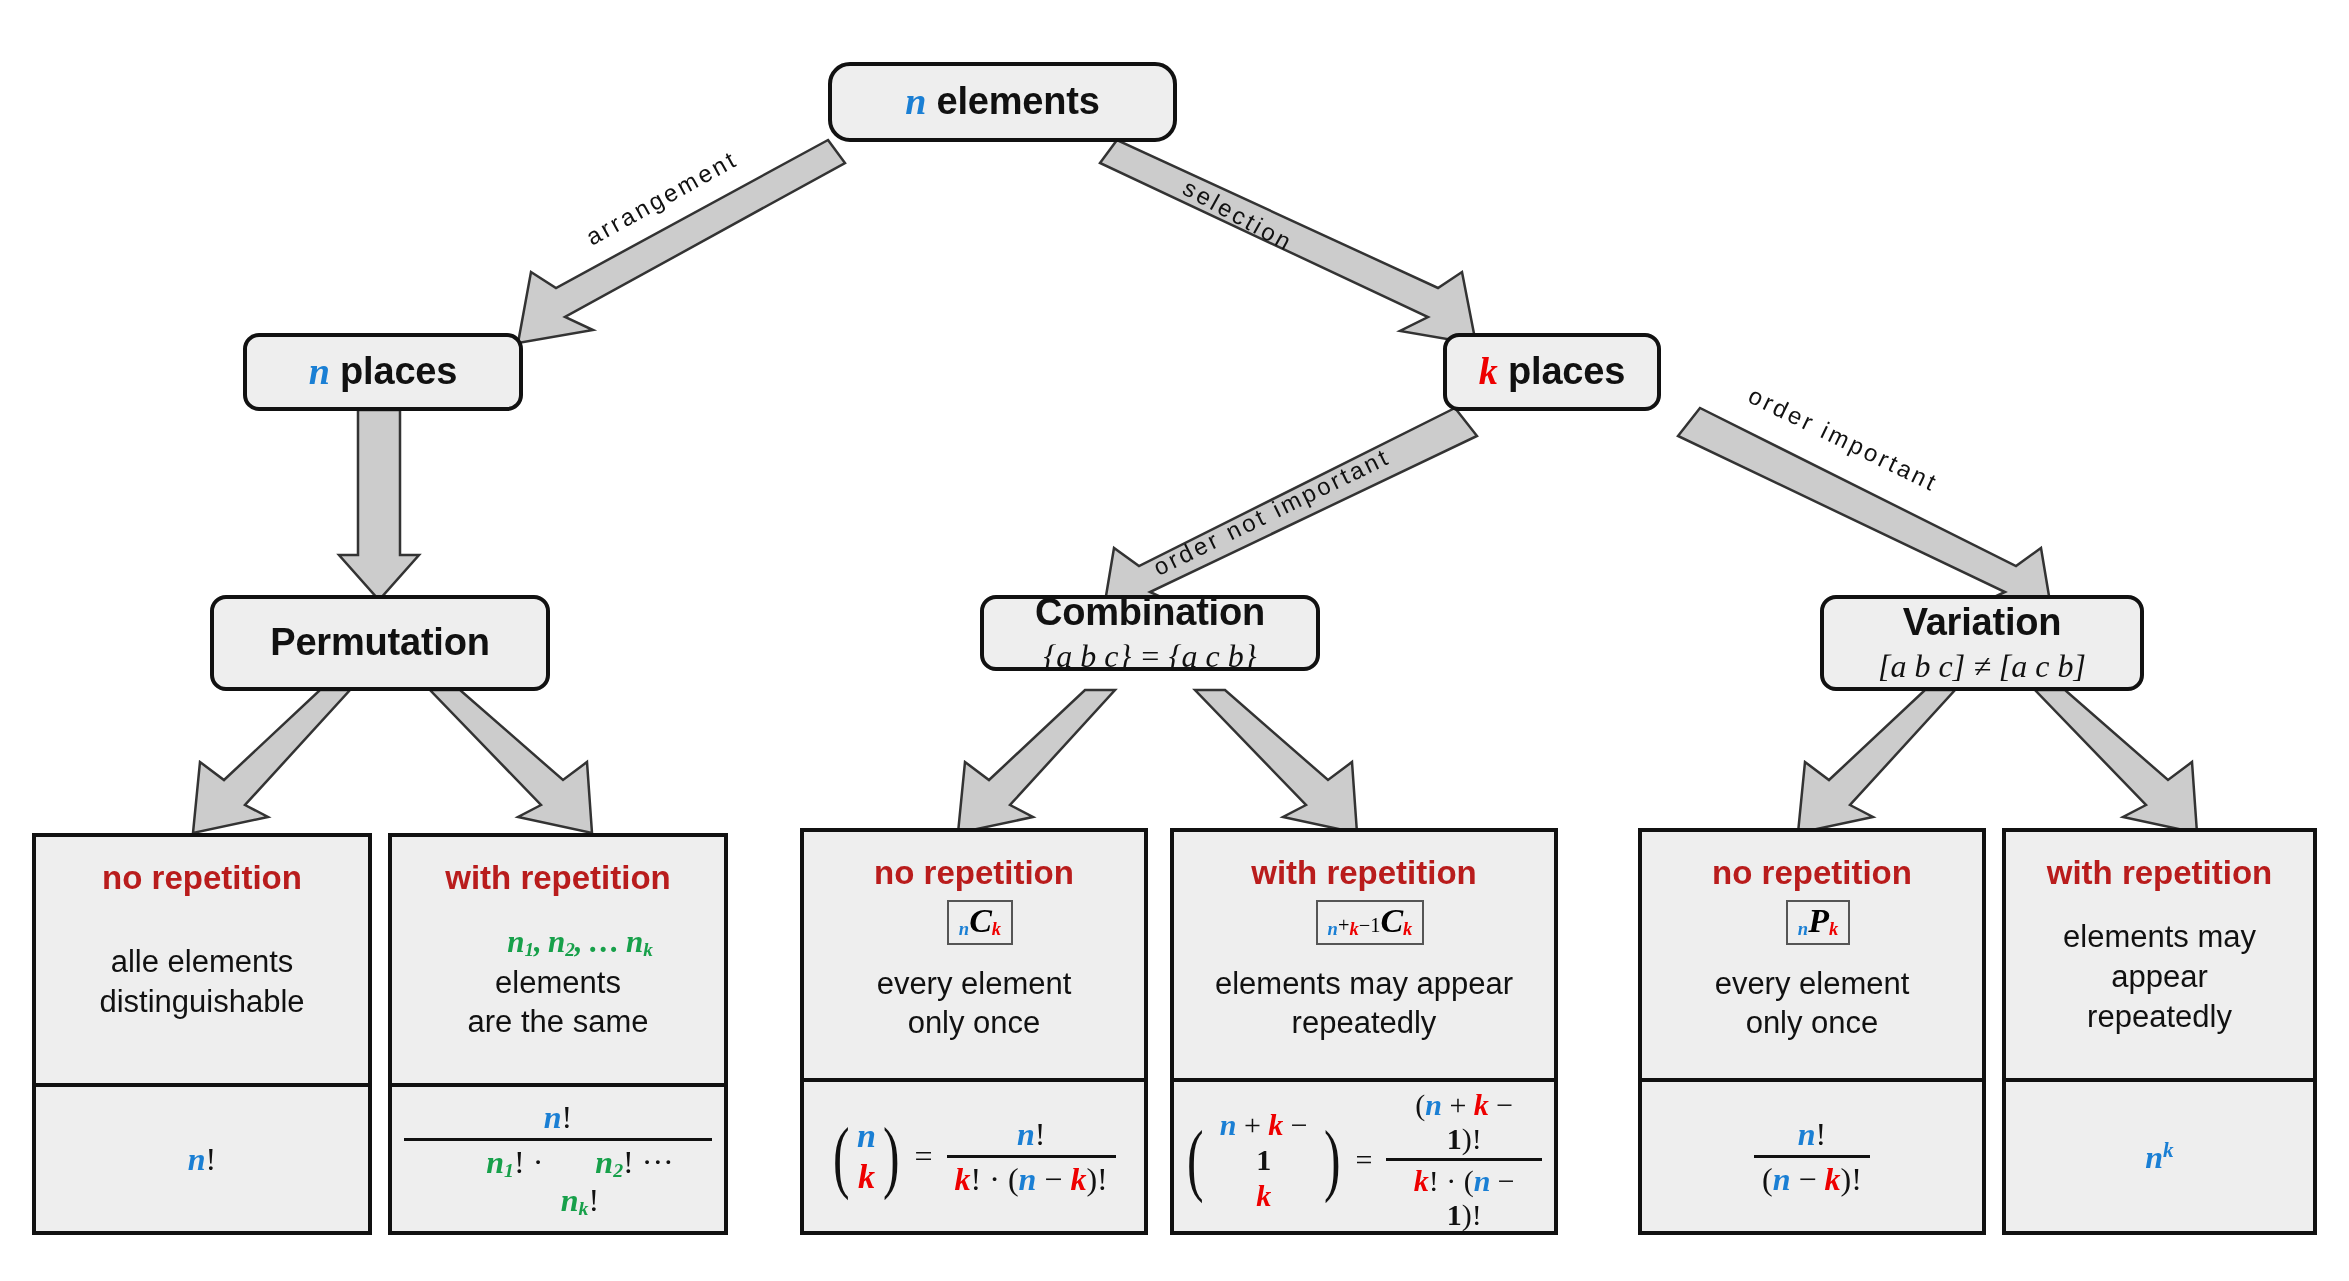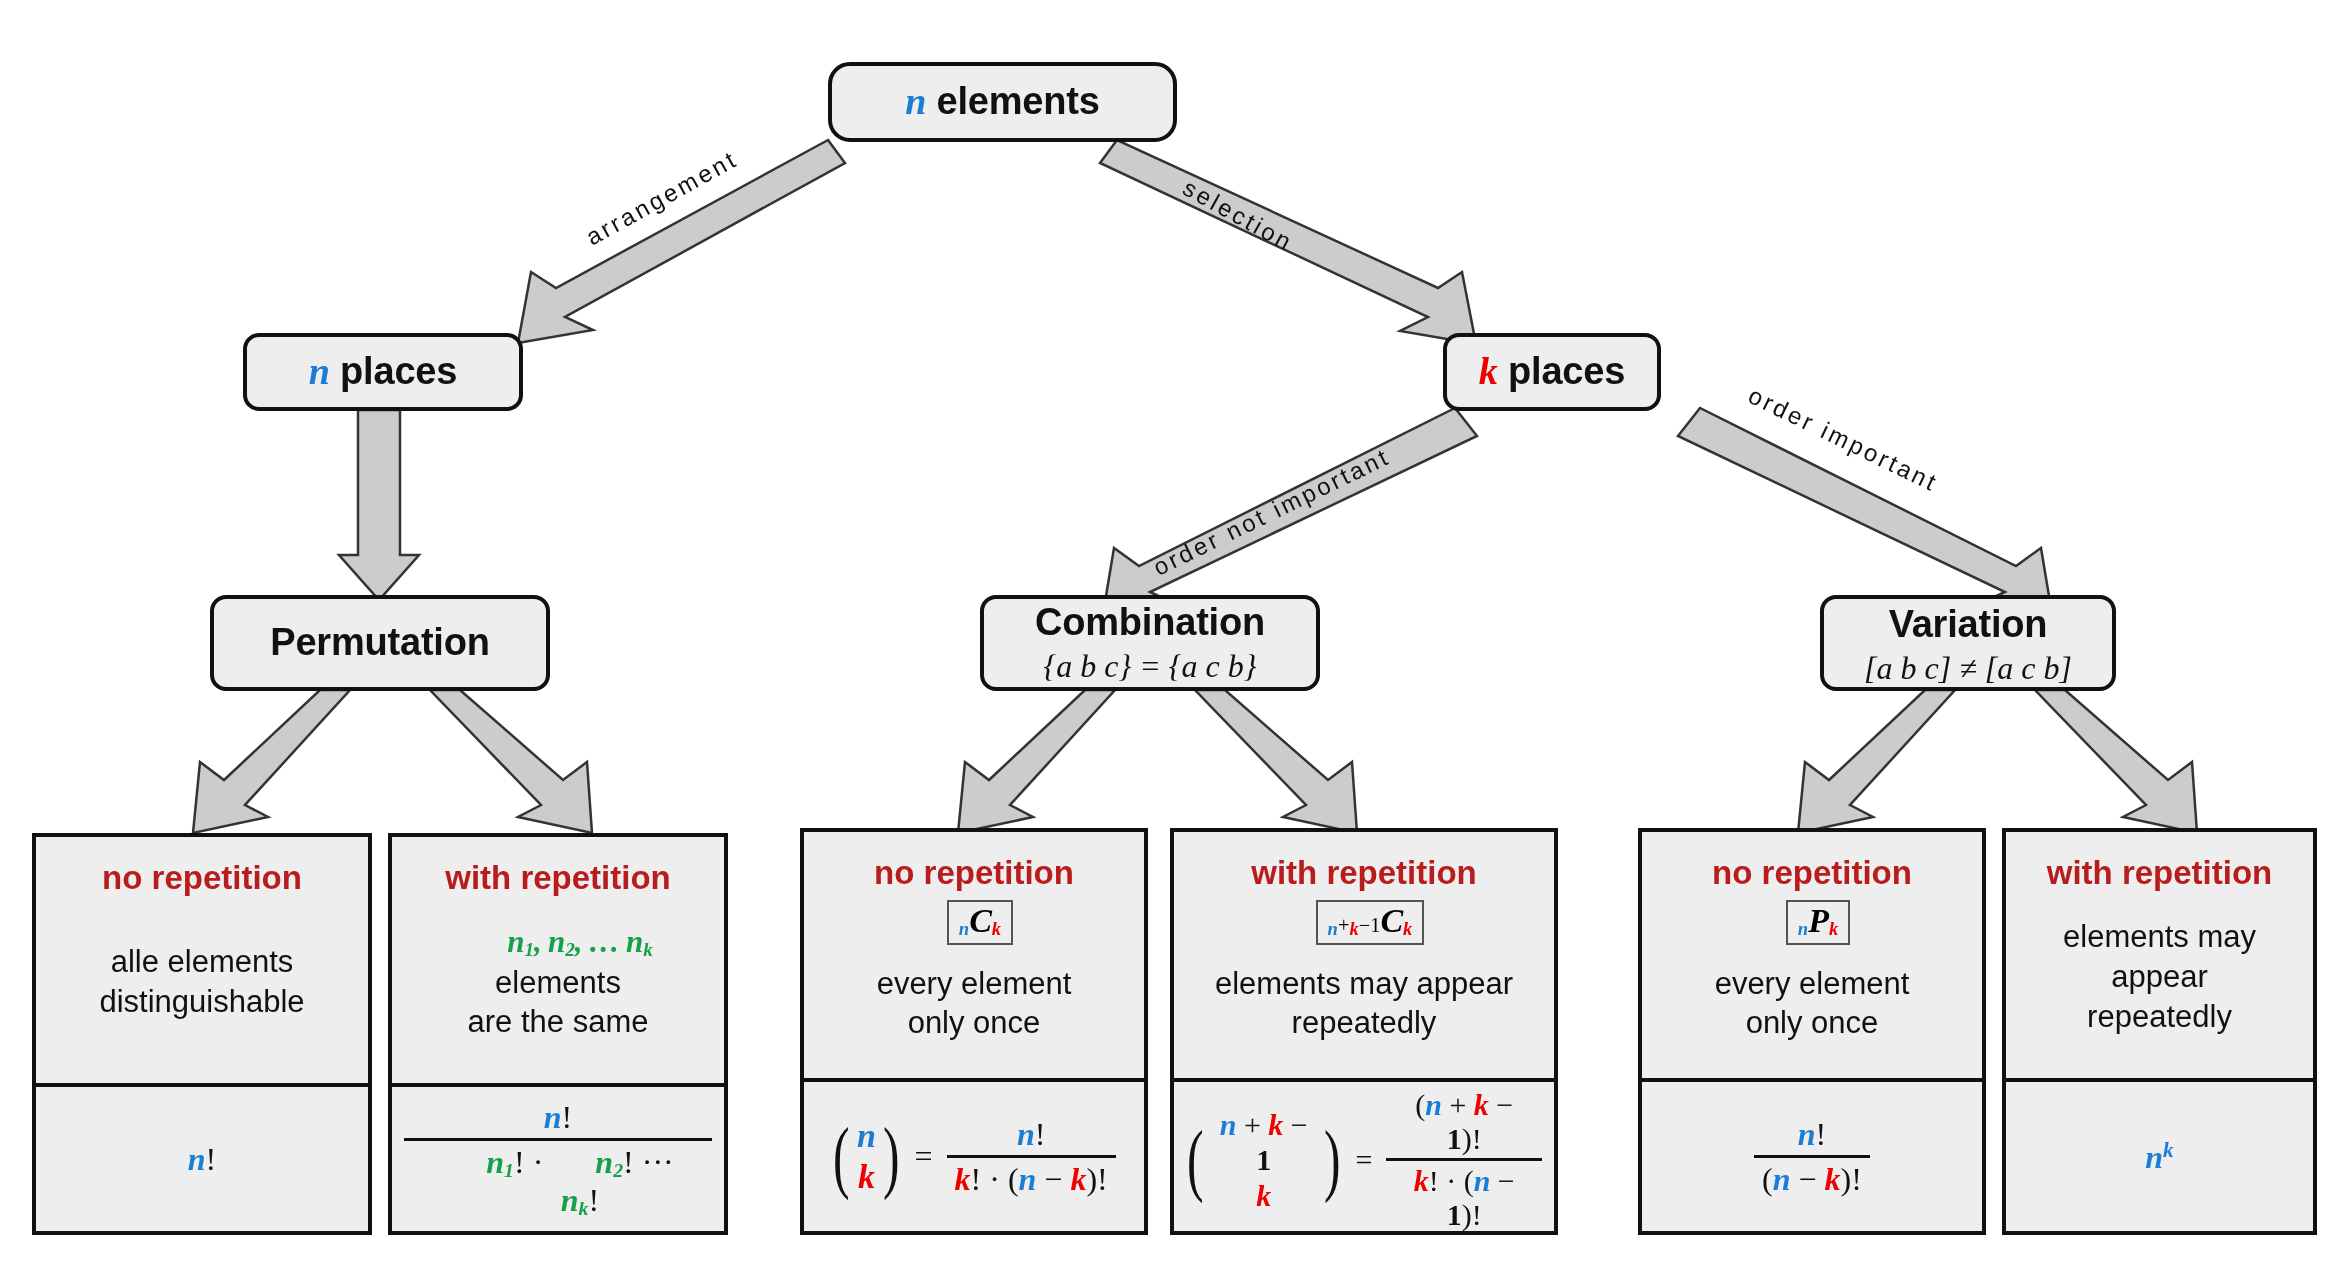--- a/index.html
+++ b/index.html
@@ -244,26 +244,26 @@
   <div class="node" style="left:1443px; top:333px; width:218px; height:78px;">
     <div class="title">
       <span class="var-k">k</span><span> places</span>
     </div>
   </div>
 
   <div class="node" style="left:210px; top:595px; width:340px; height:96px;">
     <div class="title">Permutation</div>
   </div>
 
-  <div class="node" style="left:980px; top:595px; width:340px; height:96px;">
+  <div class="node" style="left:980px; top:595px; width:340px; height:76px;">
     <div class="title">Combination</div>
     <div class="sub">{a b c} = {a c b}</div>
   </div>
 
-  <div class="node" style="left:1820px; top:595px; width:296px; height:96px;justify-content:flex-end;">
+  <div class="node" style="left:1820px; top:595px; width:324px; height:96px;">
     <div class="title">Variation</div>
     <div class="sub">[a b c] ≠ [a c b]</div>
   </div>
 
   <div class="card" style="left:32px; top:833px; width:340px; height:402px;">
     <div class="card-top">
       <div class="card-head">no repetition</div>
       <div class="card-desc">
         <span>
           <span>alle elements</span><br>

